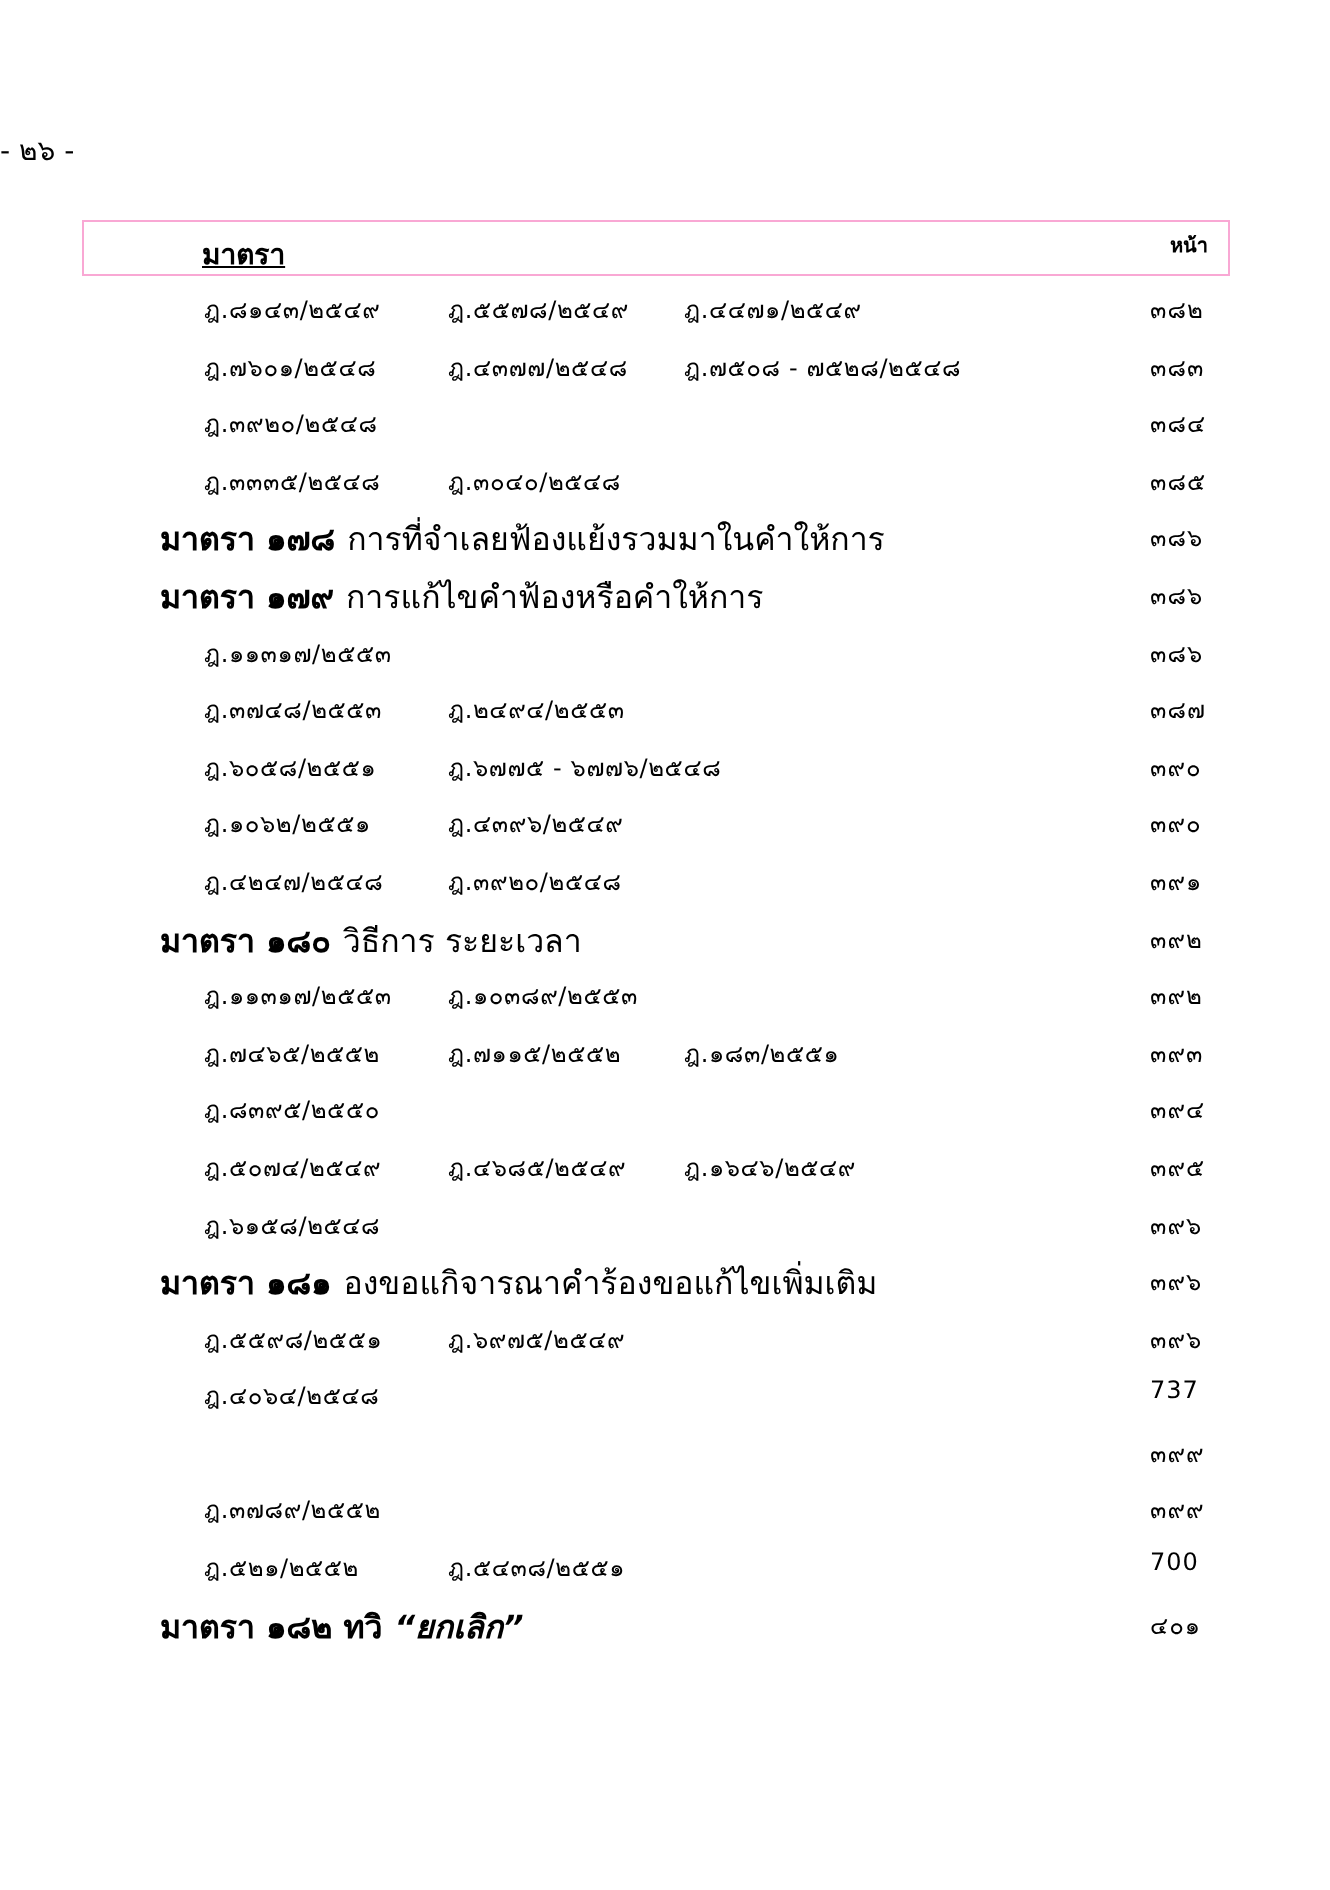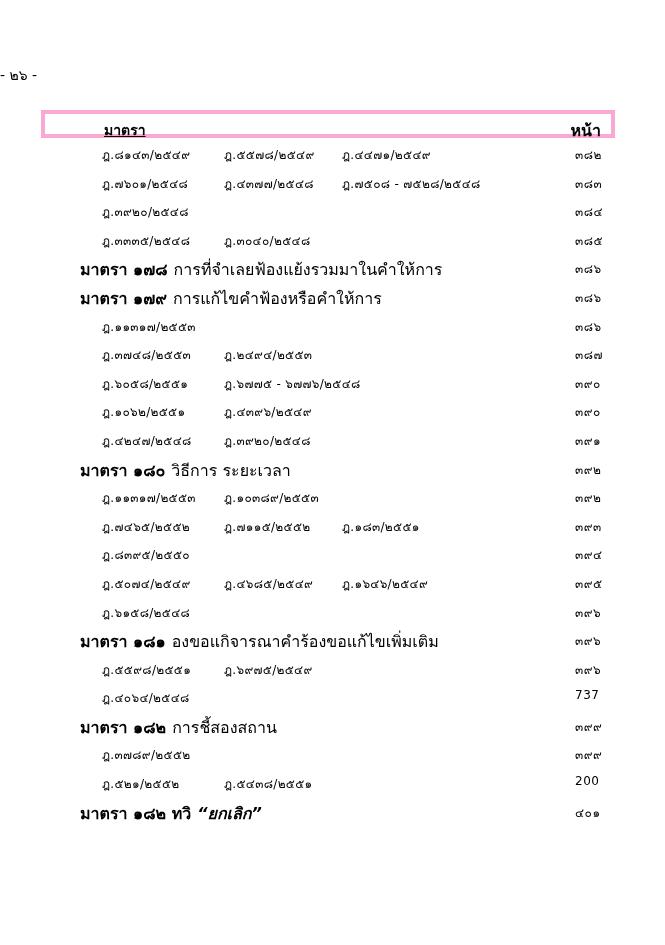--- a/index.html
+++ b/index.html
@@ -6,28 +6,28 @@
     body {
       width: 665px; height: 945px; position: relative; overflow: hidden;
       font-family: "DejaVu Sans", sans-serif; color: #000000;
     }
     .page-number {
       position: absolute; top: 64px; left: 0; width: 665px;
       text-align: left; font-size: 14px;
     }
     .header-box {
       position: absolute; left: 41px; top: 110px; width: 574px; height: 28px;
-      border: 4px solid #f9a8d4; box-sizing: border-box;
+      border: 1px solid #f9a8d4; box-sizing: border-box;
     }
     .header-left {
       position: absolute; left: 59px; top: 5px; font-size: 14px; font-weight: bold;
       text-decoration: underline;
     }
     .header-right {
-      position: absolute; right: 10px; top: 4px; font-size: 16px; font-weight: bold;
+      position: absolute; right: 10px; top: 4px; font-size: 10px; font-weight: bold;
     }
     .rows { position: absolute; left: 0; top: 139px; width: 611px; }
     .row { position: relative; height: 28.6px; }
     .row .cite {
       position: absolute; top: 6px; font-size: 12px; white-space: nowrap;
       letter-spacing: 0.3px;
     }
     .row .cite.c0 { left: 102px; }
     .row .cite.c1 { left: 224px; }
     .row .cite.c2 { left: 342px; }
@@ -142,29 +142,28 @@
     <div class="row">
       <span class="cite c0">ฎ.๕๕๙๘/๒๕๕๑</span>
       <span class="cite c1">ฎ.๖๙๗๕/๒๕๔๙</span>
       <span class="page-ref">๓๙๖</span>
     </div>
     <div class="row">
       <span class="cite c0">ฎ.๔๐๖๔/๒๕๔๘</span>
       <span class="page-ref">737</span>
     </div>
     <div class="row">
-      <span class="section-title"><span class="sec-label">มาตรา ๑๘๒</span><span class="sec-desc">การชี้สองสถาน</span></span>
       <span class="page-ref">๓๙๙</span>
     </div>
     <div class="row">
       <span class="cite c0">ฎ.๓๗๘๙/๒๕๕๒</span>
       <span class="page-ref">๓๙๙</span>
     </div>
     <div class="row">
       <span class="cite c0">ฎ.๕๒๑/๒๕๕๒</span>
       <span class="cite c1">ฎ.๕๔๓๘/๒๕๕๑</span>
-      <span class="page-ref">200</span>
+      <span class="page-ref">700</span>
     </div>
     <div class="row">
       <span class="section-title"><span class="sec-label">มาตรา ๑๘๒ ทวิ</span><span class="sec-desc italic">“ยกเลิก”</span></span>
       <span class="page-ref">๔๐๑</span>
     </div>
   </div>
 
 </body></html>

